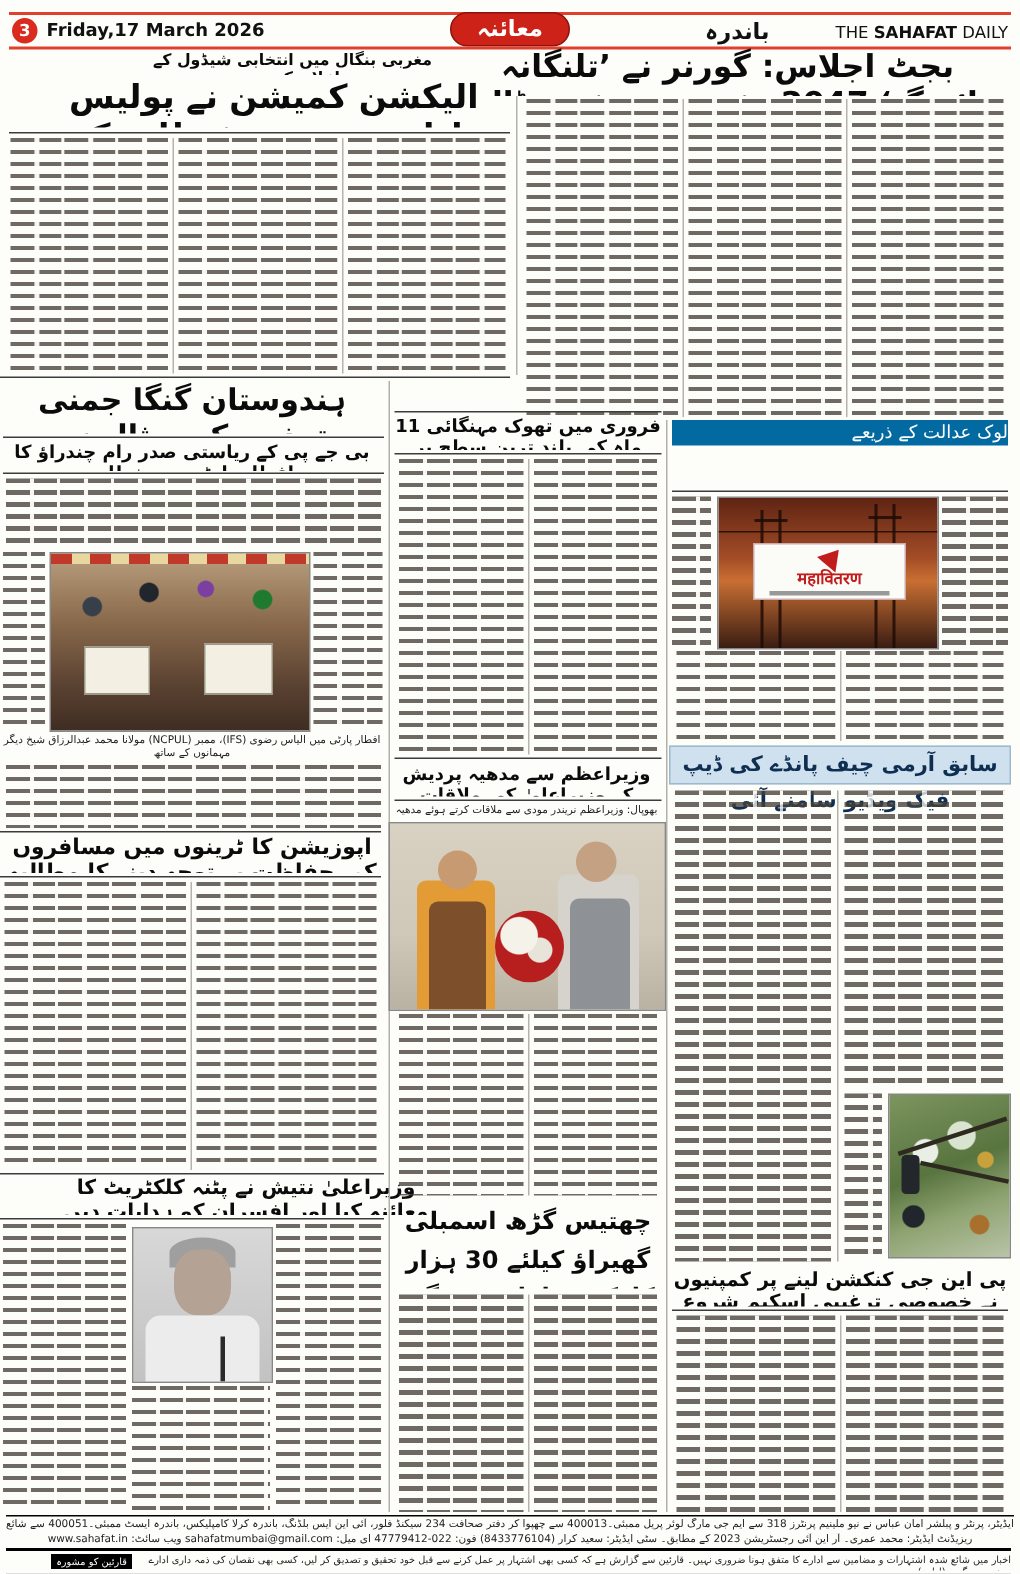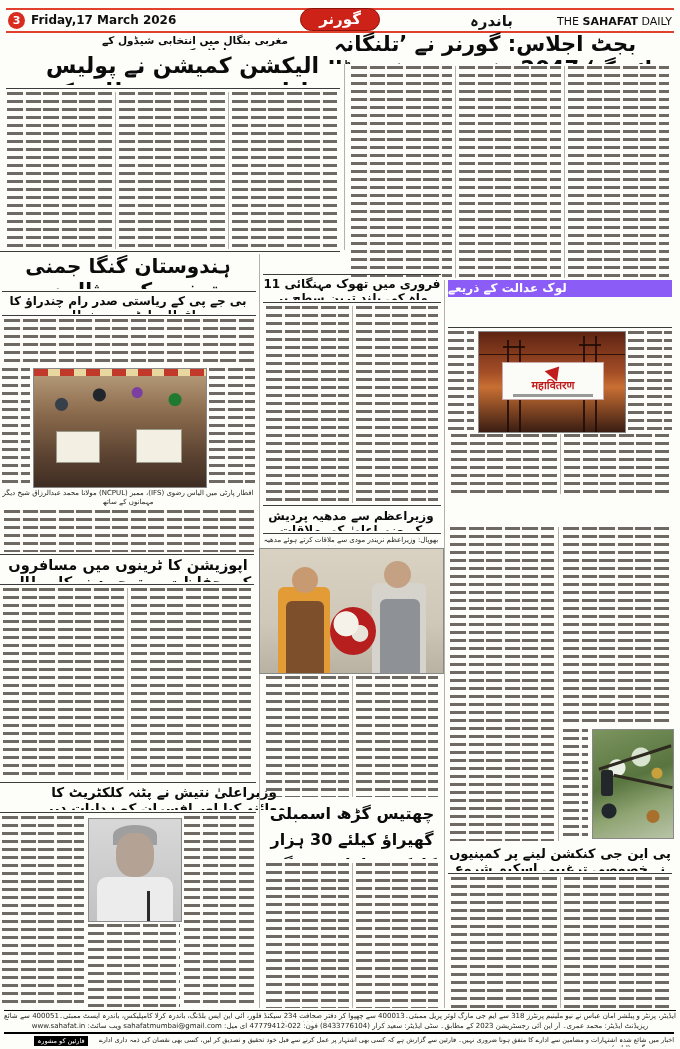--- a/index.html
+++ b/index.html
@@ -17,22 +17,22 @@
   .col + .col{border-left:1px solid #b9b4ab;}
   .fill{position:absolute;top:0;bottom:0;left:3px;right:3px;opacity:.78;
     background-image:
       repeating-linear-gradient(to right, rgba(255,255,255,0) 0 16px, rgba(253,253,250,.95) 16px 19px, rgba(255,255,255,0) 19px 34px, rgba(253,253,250,.95) 34px 36px),
       repeating-linear-gradient(to bottom, #474239 0 3px, rgba(0,0,0,0) 3px 8px);}
   .fill.lone{position:absolute;}
   .badge{position:absolute;background:#d92c1e;color:#fff;border-radius:50%;
          font-weight:bold;text-align:center;}
   .pill{position:absolute;background:#cd2217;color:#fff;border-radius:12px;
         text-align:center;font-weight:bold;border:1px solid #8e130b;}
-  .kickerbar{position:absolute;background:#8b5cf6;color:#fff;font-weight:bold;
-             text-align:left;direction:rtl;}
+  .kickerbar{position:absolute;background:#0369a1;color:#fff;font-weight:normal;
+             text-align:right;direction:rtl;}
   .bluebar{position:absolute;background:#cfe1ee;color:#0e2f52;font-weight:bold;
            text-align:center;direction:rtl;border:1px solid #9db9cd;}
   .caption{position:absolute;direction:rtl;text-align:center;color:#222;overflow:hidden;}
   .photo{position:absolute;overflow:hidden;border:1px solid #888;}
   
   .photo.group{background:
       radial-gradient(circle at 82% 26%, #1f7a2f 0 6px, rgba(0,0,0,0) 7px),
       radial-gradient(circle at 60% 20%, #7a3fa0 0 5px, rgba(0,0,0,0) 6px),
       radial-gradient(circle at 38% 22%, #20262b 0 6px, rgba(0,0,0,0) 7px),
       radial-gradient(circle at 16% 30%, #37404a 0 6px, rgba(0,0,0,0) 7px),
@@ -79,21 +79,21 @@
   .chip{position:absolute;background:#000;color:#fff;text-align:center;direction:rtl;}
 </style>
 </head>
 <body>
 
 <div class="page">
 
   <div class="redline" style="left:6px;top:8px;width:668px;"></div>
   <div class="badge" style="left:8px;top:12px;width:17px;height:17px;font-size:11px;line-height:17px;">3</div>
   <div class="abs" style="left:31px;top:13px;width:180px;height:16px;font-size:12px;font-weight:bold;">Friday,17 March 2026</div>
-  <div class="pill" style="left:300px;top:8px;width:78px;height:21px;font-size:15px;line-height:21px;">گورنر</div>
+  <div class="pill" style="left:300px;top:8px;width:78px;height:21px;font-size:15px;line-height:21px;">معائنہ</div>
   <div class="abs rtl" style="left:470px;top:12px;width:62px;height:19px;font-size:15px;font-weight:bold;text-align:left;">باندرہ</div>
   <div class="abs paper-name" style="left:520px;top:15px;width:152px;height:14px;text-align:right;">
     <span>THE </span><span style="font-weight:bold">SAHAFAT</span><span> DAILY Mumbai</span>
   </div>
   <div class="redline" style="left:6px;top:31px;width:668px;"></div>
 
   <div class="hl" style="left:297px;top:32px;width:376px;height:32px;font-size:21px;">بجٹ اجلاس: گورنر نے ’تلنگانہ رائزنگ‘ 2047 وژن پر روشنی ڈالی</div>
 
   <div class="hl" style="left:95px;top:34px;width:200px;height:16px;font-size:10.5px;">مغربی بنگال میں انتخابی شیڈول کے اعلان کے بعد</div>
   <div class="hl" style="left:25px;top:53px;width:315px;height:32px;font-size:22px;">الیکشن کمیشن نے پولیس تبادلوں پر رپورٹ طلب کی</div>
@@ -234,20 +234,21 @@
   <div class="fill lone" style="left:628px;top:331px;width:44px;height:100px;"></div>
   <div class="fillwrap" style="left:448px;top:434px;width:224px;height:60px;">
     <div class="col">
         <div class="fill"></div>
       </div>
     <div class="col">
         <div class="fill"></div>
       </div>
   </div>
 
+  <div class="bluebar" style="left:446px;top:497px;width:226px;height:24px;font-size:14px;line-height:24px;">سابق آرمی چیف پانڈے کی ڈیپ فیک ویڈیو سامنے آئی</div>
 
   <div class="fill lone" style="left:450px;top:527px;width:104px;height:314px;"></div>
   <div class="vrule" style="left:558px;top:527px;height:314px;"></div>
   <div class="fill lone" style="left:563px;top:527px;width:107px;height:198px;"></div>
   <div class="fill lone" style="left:563px;top:729px;width:25px;height:110px;"></div>
   <div class="photo forest" style="left:592px;top:729px;width:80px;height:108px;">
     <div class="branch" style="left:4px;top:26px;width:76px;"></div>
     <div class="branch" style="left:20px;top:50px;width:60px;transform:rotate(12deg);"></div>
     <div class="fig" style="left:8px;top:40px;width:12px;height:26px;background:#23272c;border-radius:3px;"></div>
   </div>

